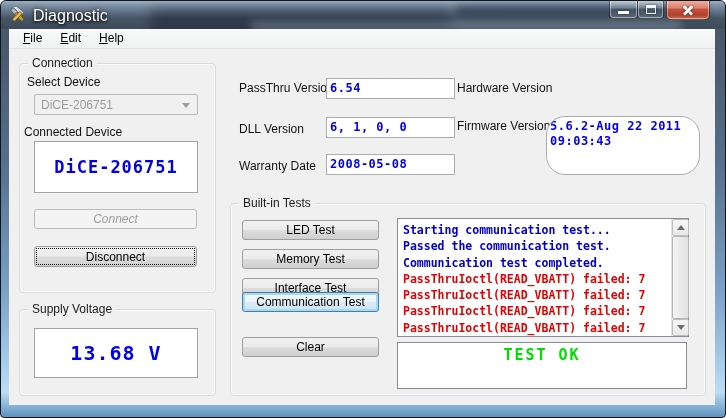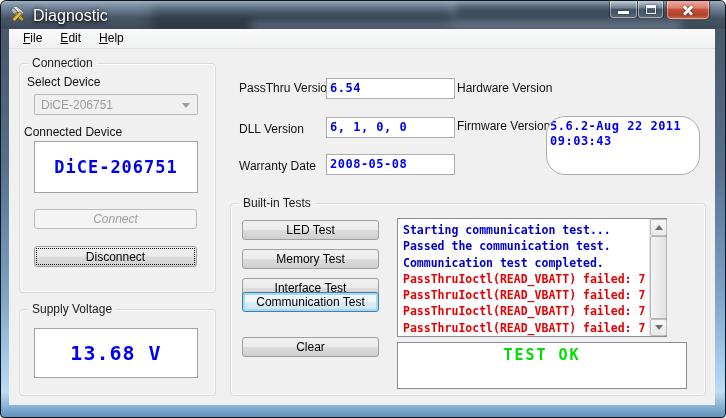--- a/index.html
+++ b/index.html
@@ -69,21 +69,21 @@
 
   .btn { position:absolute; border:1px solid #9c9fa2; border-radius:3px;
     background:linear-gradient(to bottom,#f2f2f2 0%,#ebebeb 48%,#dddddd 52%,#cfcfcf 100%);
     font-size:12px; color:#000; display:flex; align-items:center; justify-content:center; cursor:default; }
   .btn-disabled { background:#f4f4f4; border-color:#bcbcbc; color:#9d9d9d;font-style:italic; }
   .btn-focus { outline:1px dotted #000; outline-offset:-3px; }
   .btn-hot { border-color:#3c7fb1; box-shadow:inset 0 0 0 2px #a8d9f0;
     background:linear-gradient(to bottom,#f3f9fc 0%,#ecf5fa 48%,#dcebf4 52%,#cfe4f0 100%); }
 
   
-  .log-box { position:absolute; left:396px; top:217px; width:270px; height:119px;
+  .log-box { position:absolute; left:396px; top:217px; width:292px; height:119px;
     background:#fff; border:1px solid #898c95; }
   .log-text { position:absolute; left:0; top:0; right:17px; bottom:0; padding:3px 0 0 5px;
     font-family:"DejaVu Sans Mono", monospace; font-weight:bold; font-size:11.5px; line-height:16.3px; white-space:nowrap; overflow:hidden; }
   .c-blue { color:#0000cd; }
   .c-red  { color:#e60000; }
   .scrollbar { position:absolute; right:0; top:0; width:17px; height:117px; background:#f0f0f0; border-left:1px solid #e2e2e2; }
   .sb-btn { position:absolute; left:0; width:17px; height:17px;
     background:linear-gradient(to bottom,#f6f6f6,#e9e9e9); border:1px solid #bdbdbd; border-radius:2px;
     display:flex; align-items:center; justify-content:center; }
   .sb-up { top:0; } .sb-down { bottom:0; }

